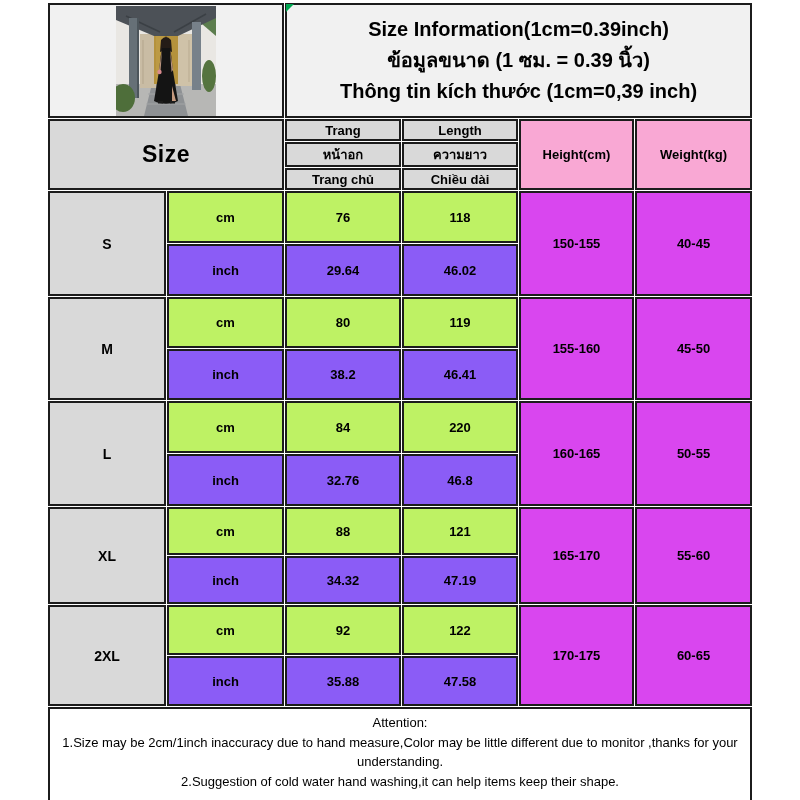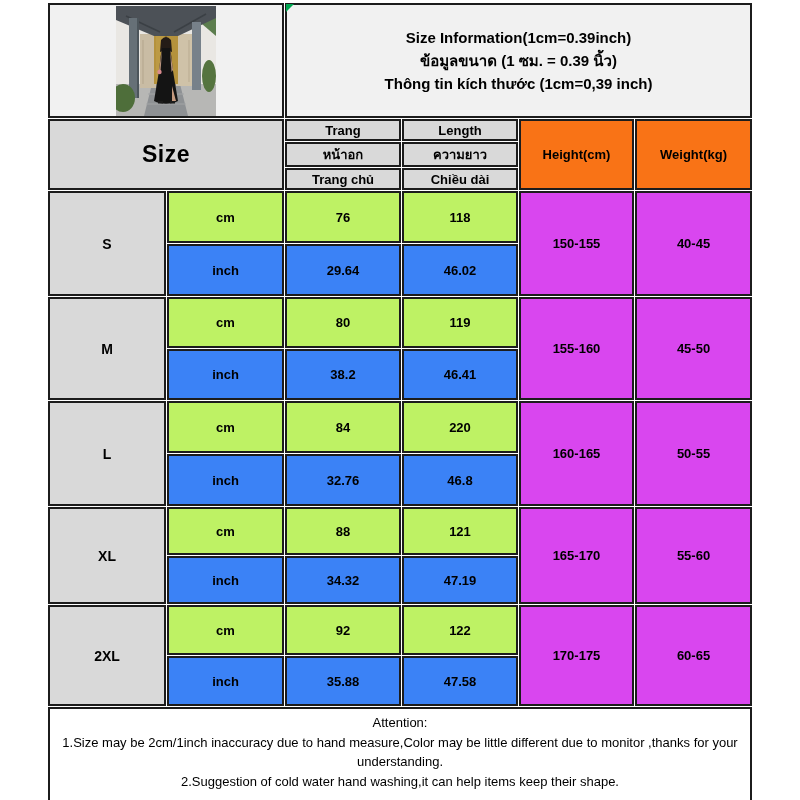--- a/index.html
+++ b/index.html
@@ -3,27 +3,27 @@
 <meta charset="utf-8">
 <style>
   html,body{margin:0;padding:0;background:#ffffff;width:800px;height:800px;
     font-family:"Liberation Sans","DejaVu Sans",sans-serif;color:#000;}
   .sheet{position:absolute;left:47px;top:2px;width:706px;}
   table{border-collapse:separate;border-spacing:1px;table-layout:fixed;width:706px;background:#fff;}
   td{border:2px solid #1c1c1c;box-sizing:border-box;padding:0;text-align:center;
      vertical-align:middle;font-weight:bold;font-size:13px;overflow:hidden;}
   .photo-cell{background:#f1f1f1;}
   .title-cell{background:#f1f1f1;}
-  .title-cell .t-line{font-size:15px;font-weight:bold;line-height:1.55;}
-  .head{background:#f97316;}
+  .title-cell .t-line{font-size:20px;font-weight:bold;line-height:1.55;}
+  .head{background:#f9a8d4;}
   .size-head{background:#d9d9d9;font-size:23px;letter-spacing:.5px;}
   .sub{background:#d9d9d9;font-size:13px;}
   .size-cell{background:#d9d9d9;font-size:14px;}
   .cm-bg{background:#bef264;}
-  .inch-bg{background:#3b82f6;}
+  .inch-bg{background:#8b5cf6;}
   .hw{background:#d946ef;}
   .footer-cell{background:#ffffff;font-weight:normal;font-size:13px;line-height:1.5;
      padding:4px 6px 10px 6px;vertical-align:top;}
   .marker{position:absolute;left:239px;top:2px;width:0;height:0;
      border-top:8px solid var(--green,#00A651);border-right:8px solid transparent;}
   svg{display:block;margin:0 auto;}
 </style>
 </head>
 <body>
 

